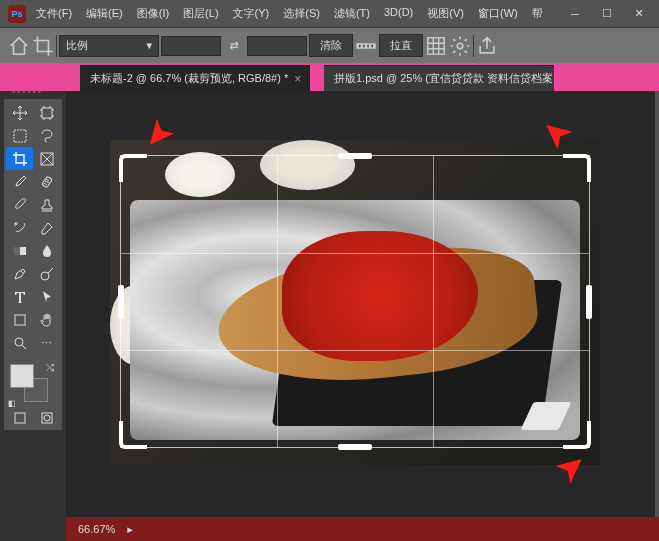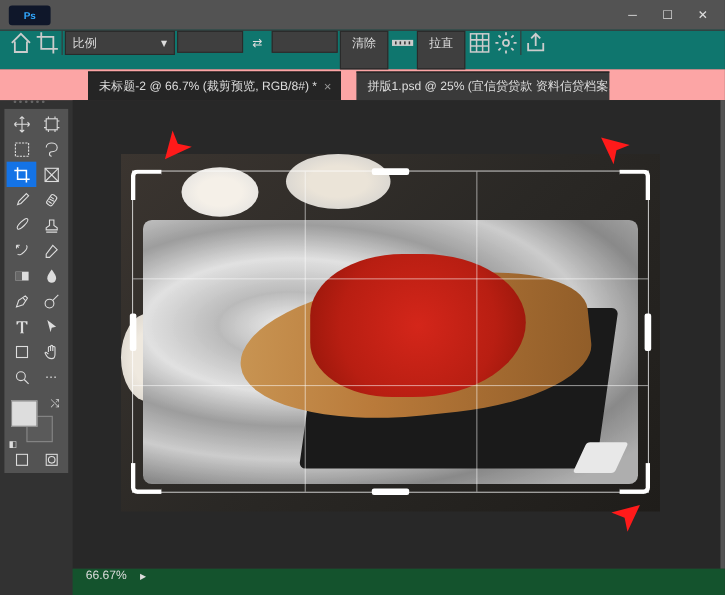--- a/index.html
+++ b/index.html
@@ -1,29 +1,29 @@
 <!DOCTYPE html>
 <html><head>
 <meta charset="utf-8">
 <style>
 *{margin:0;padding:0;box-sizing:border-box;font-family:"Microsoft YaHei",sans-serif;font-size:11px;color:#ddd;user-select:none}
 body{background:#323232;width:659px;height:541px;overflow:hidden;position:relative}
 .titlebar{height:27px;background:#535353;display:flex;align-items:center;padding:0 8px;gap:4px}
-.ps-logo{width:38px;height:18px;background:#0f172a;border-radius:3px;display:flex;align-items:center;justify-content:center;color:#31a8ff;font-weight:bold;font-size:9px}
+.ps-logo{width:18px;height:18px;background:#7f1d1d;border-radius:3px;display:flex;align-items:center;justify-content:center;color:#31a8ff;font-weight:bold;font-size:9px}
 .menu-items{display:flex;gap:2px;flex:1}
 .menu-item{padding:4px 6px;cursor:pointer;white-space:nowrap}
 .win-controls{display:flex;gap:8px;margin-left:auto}
 .win-btn{width:24px;height:20px;display:flex;align-items:center;justify-content:center;cursor:pointer}
-.optbar{height:36px;background:#0f766e;border-top:1px solid #383838;display:flex;padding:0 8px;gap:2px}
+.optbar{height:36px;background:#737373;border-top:1px solid #383838;display:flex;align-items:center;padding:0 8px;gap:2px}
 .opt-icon{width:22px;height:22px;display:flex;align-items:center;justify-content:center;cursor:pointer}
 .opt-dropdown{width:100px;height:22px;background:#3f3f3f;border:1px solid #2a2a2a;display:flex;align-items:center;padding:0 6px;justify-content:space-between}
 .opt-input{width:60px;height:20px;background:#3f3f3f;border:1px solid #2a2a2a;padding:0 4px}
 .opt-btn{padding:3px 10px;background:#3f3f3f;border:1px solid #2a2a2a;cursor:pointer}
 .vdiv{width:1px;height:22px;background:#383838}
-.tabbar{height:28px;background:#fca5a5;display:flex;align-items:flex-end;padding-left:80px;gap:14px}
+.tabbar{height:28px;background:#ec4899;display:flex;align-items:flex-end;padding-left:80px;gap:14px}
 .tab{height:26px;padding:0 10px;display:flex;align-items:center;gap:6px;background:#252525;border-top:1px solid #1a1a1a;max-width:230px;white-space:nowrap;overflow:hidden;cursor:pointer}
 .tab.inactive{background:#3a3a3a;color:#999}
 .tab-close{font-size:12px;color:#999}
 .handle{position:absolute;left:12px;top:87px;color:#666;font-size:9px;letter-spacing:2px}
 .toolbox{position:absolute;left:4px;top:99px;width:58px;background:#535353;padding:2px;display:grid;grid-template-columns:1fr 1fr;gap:0}
 .tool{width:27px;height:23px;display:flex;align-items:center;justify-content:center;cursor:pointer;position:relative}
 .tool.active{background:#1473e6}
 .tool svg{width:16px;height:16px}
 .tool-full{grid-column:1/3}
 .swatch-area{grid-column:1/3;padding:4px 2px;position:relative;height:48px}
@@ -57,28 +57,41 @@
 .ch-bl{left:-2px;bottom:-2px;width:28px;height:28px;border-right:none;border-top:none;border-radius:0 0 0 6px}
 .ch-br{right:-2px;bottom:-2px;width:28px;height:28px;border-left:none;border-top:none;border-radius:0 0 6px 0}
 .ch-t{left:50%;top:-3px;width:34px;height:6px;margin-left:-17px;border:none;background:#fff;border-radius:2px}
 .ch-b{left:50%;bottom:-3px;width:34px;height:6px;margin-left:-17px;border:none;background:#fff;border-radius:2px}
 .ch-l{left:-3px;top:50%;width:6px;height:34px;margin-top:-17px;border:none;background:#fff;border-radius:2px}
 .ch-r{right:-3px;top:50%;width:6px;height:34px;margin-top:-17px;border:none;background:#fff;border-radius:2px}
 .arrow{position:absolute;color:#ff1a1a;font-size:36px;transform-origin:center}
 .ar1{left:78px;top:23px;transform:rotate(130deg)}
 .ar2{left:475px;top:22px;transform:rotate(-140deg)}
 .ar3{left:490px;top:355px;transform:rotate(-40deg)}
-.statusbar{position:absolute;left:66px;right:0;bottom:0;height:24px;background:#14532d;display:flex;padding:0 12px;gap:12px;color:#bbb}
+.statusbar{position:absolute;left:66px;right:0;bottom:0;height:24px;background:#7f1d1d;display:flex;align-items:center;padding:0 12px;gap:12px;color:#bbb}
 .rpanel{position:absolute;right:0;top:91px;width:4px;bottom:24px;background:#535353}
 </style>
 </head>
 <body>
 
 <div class="titlebar">
   <div class="ps-logo">Ps</div>
+  <div class="menu-items">
+    <div class="menu-item">文件(F)</div>
+    <div class="menu-item">编辑(E)</div>
+    <div class="menu-item">图像(I)</div>
+    <div class="menu-item">图层(L)</div>
+    <div class="menu-item">文字(Y)</div>
+    <div class="menu-item">选择(S)</div>
+    <div class="menu-item">滤镜(T)</div>
+    <div class="menu-item">3D(D)</div>
+    <div class="menu-item">视图(V)</div>
+    <div class="menu-item">窗口(W)</div>
+    <div class="menu-item">帮</div>
+  </div>
   <div class="win-controls">
     <div class="win-btn">─</div>
     <div class="win-btn">☐</div>
     <div class="win-btn">✕</div>
   </div>
 </div>
 
 <div class="optbar">
   <div class="opt-icon">
       <svg viewBox="0 0 16 16" fill="none" stroke="#ccc" stroke-width="1.2">

